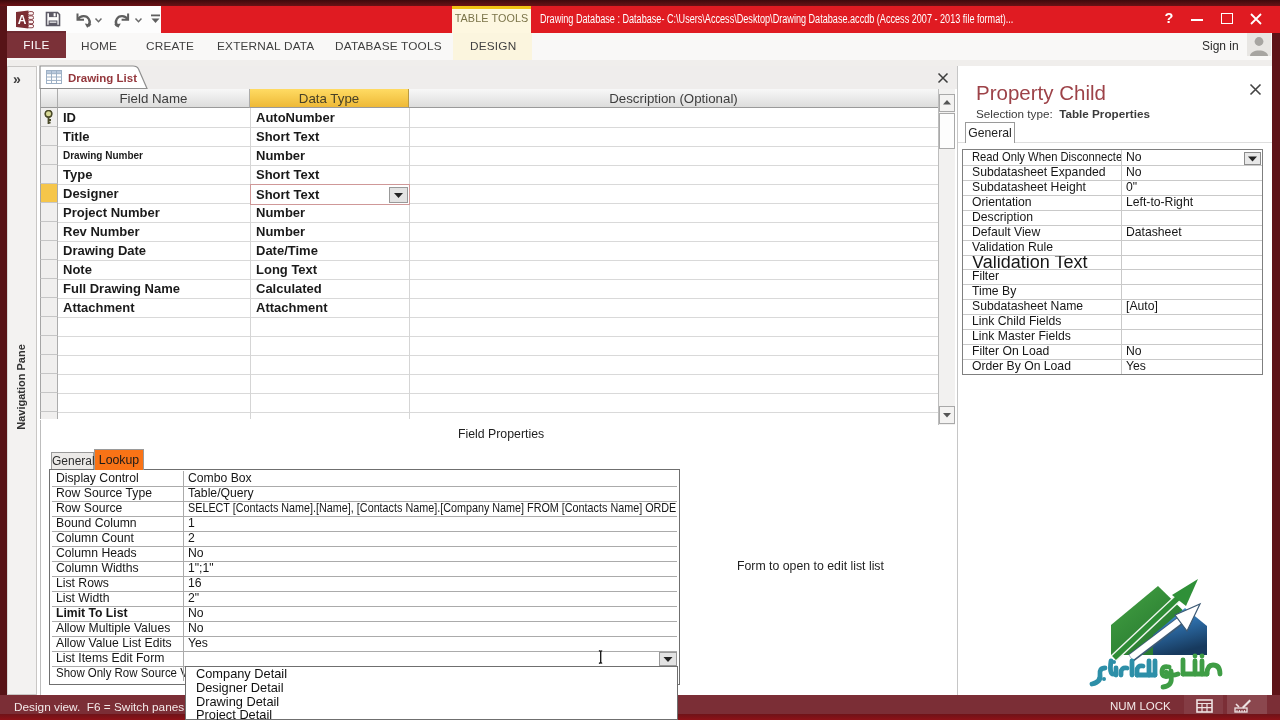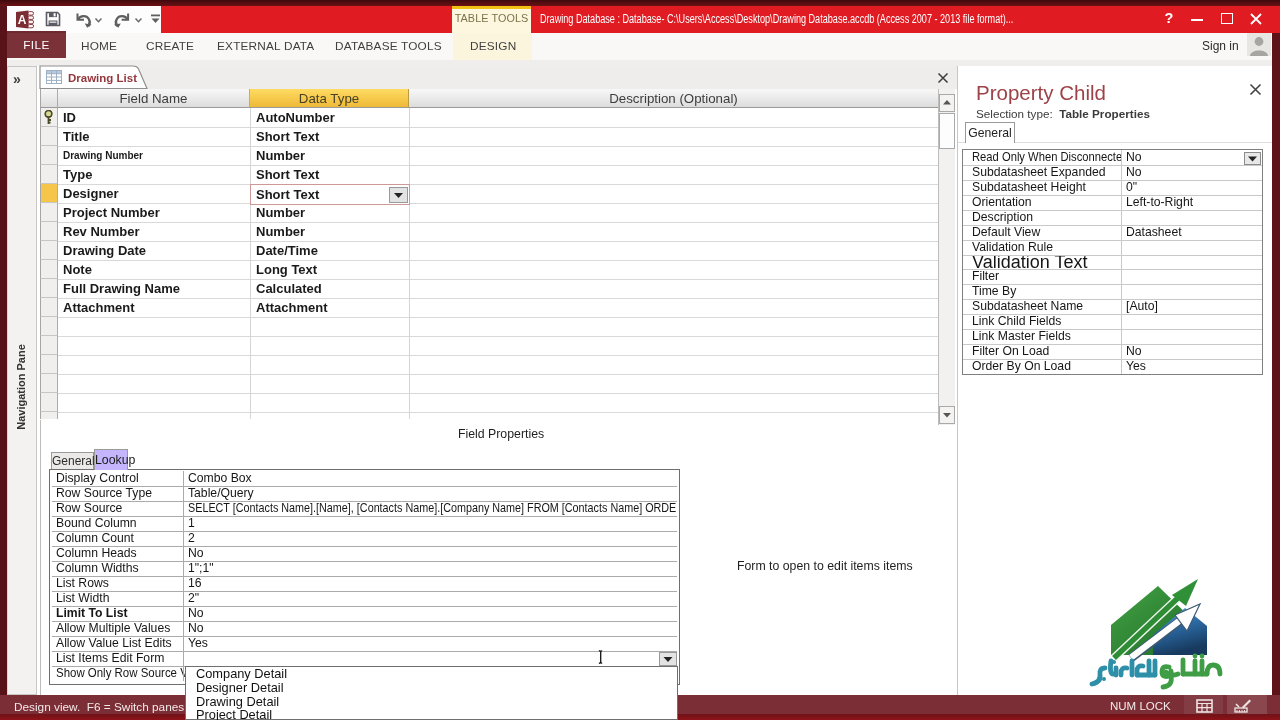--- a/index.html
+++ b/index.html
@@ -167,21 +167,21 @@
 <path d="M4,10.5 l4,-4.5 l4,4.5 z" fill="#555"></path>
 </svg>
 <div class="a" style="left:939px;top:113px;width:16px;height:36px;background:#fdfdfd;border:1px solid #a9a9a9;"></div>
 <svg class="a" style="left:939px;top:406px;" width="16" height="18" viewBox="0 0 16 18">
 <rect x="0.5" y="0.5" width="15" height="17" fill="#f4f3f2" stroke="#a9a9a9"></rect>
 <path d="M4,7 l4,4.5 l4,-4.5 z" fill="#555"></path>
 </svg>
 <div class="a" style="left:40px;top:420px;width:1px;height:275px;background:#bdbdbd;"></div>
 <div class="a" style="left:458px;top:427px;width:120px;height:14px;font-size:12.3px;color:#1f1f1f;">Field Properties</div>
 <div class="a" style="left:51px;top:452px;width:43px;height:18px;background:#eceae8;border:1px solid #9a9a9a;font-size:12px;color:#2c2c2c;text-align:center;line-height:17px;">General</div>
-<div class="a" style="left:94px;top:449px;width:34px;height:21px;background:#c4b5fd;border:1px solid #9a9a9a;border-bottom:none;font-size:12.3px;color:#1a1a1a;text-align:center;line-height:20px;z-index:3;">Lookup</div>
+<div class="a" style="left:94px;top:449px;width:50px;height:21px;background:#f97316;border:1px solid #9a9a9a;border-bottom:none;font-size:12.3px;color:#1a1a1a;text-align:center;line-height:20px;z-index:3;">Lookup</div>
 <div class="a" style="left:49px;top:469px;width:631px;height:216px;border:1px solid #6f6f6f;background:#fff;z-index:2;"></div>
 <div class="a" style="left:56px;top:471px;width:130px;height:15px;font-size:12.2px;color:#161616;line-height:15px;white-space:nowrap;overflow:hidden;z-index:3;">Display Control</div>
 <div class="a" style="left:188px;top:471px;width:554px;height:15px;font-size:12.2px;color:#161616;line-height:15px;white-space:nowrap;z-index:3;">Combo Box</div>
 <div class="a" style="left:56px;top:486px;width:130px;height:15px;font-size:12.2px;color:#161616;line-height:15px;white-space:nowrap;overflow:hidden;z-index:3;">Row Source Type</div>
 <div class="a" style="left:188px;top:486px;width:554px;height:15px;font-size:12.2px;color:#161616;line-height:15px;white-space:nowrap;z-index:3;">Table/Query</div>
 <div class="a" style="left:56px;top:501px;width:130px;height:15px;font-size:12.2px;color:#161616;line-height:15px;white-space:nowrap;overflow:hidden;z-index:3;">Row Source</div>
 <div class="a" style="left:188px;top:501px;width:554px;height:15px;font-size:12.2px;color:#161616;line-height:15px;white-space:nowrap;transform:scaleX(0.885);transform-origin:left center;z-index:3;">SELECT [Contacts Name].[Name], [Contacts Name].[Company Name] FROM [Contacts Name] ORDE</div>
 <div class="a" style="left:56px;top:516px;width:130px;height:15px;font-size:12.2px;color:#161616;line-height:15px;white-space:nowrap;overflow:hidden;z-index:3;">Bound Column</div>
 <div class="a" style="left:188px;top:516px;width:554px;height:15px;font-size:12.2px;color:#161616;line-height:15px;white-space:nowrap;z-index:3;">1</div>
 <div class="a" style="left:56px;top:531px;width:130px;height:15px;font-size:12.2px;color:#161616;line-height:15px;white-space:nowrap;overflow:hidden;z-index:3;">Column Count</div>
@@ -221,21 +221,21 @@
 <path d="M4.5,5 h9 l-4.5,5 z" fill="#222"></path>
 </svg>
 <svg class="a" style="left:596px;top:649px;z-index:4;" width="12" height="16" viewBox="0 0 12 16">
 <path d="M3,1.5 Q5,3 6,1.5 M3,14.5 Q5,13 6,14.5 M4.7,2 L4.7,14" stroke="#111" stroke-width="1.3" fill="none"></path>
 </svg>
 <div class="a" style="left:185px;top:666px;width:493px;height:54px;background:#fff;border:1px solid #6f6f6f;z-index:9;"></div>
 <div class="a" style="left:196px;top:667px;width:200px;height:14px;font-size:12.8px;color:#111;line-height:14px;z-index:10;">Company Detail</div>
 <div class="a" style="left:196px;top:681px;width:200px;height:14px;font-size:12.8px;color:#111;line-height:14px;z-index:10;">Designer Detail</div>
 <div class="a" style="left:196px;top:695px;width:200px;height:14px;font-size:12.8px;color:#111;line-height:14px;z-index:10;">Drawing Detail</div>
 <div class="a" style="left:196px;top:708px;width:200px;height:14px;font-size:12.8px;color:#111;line-height:14px;z-index:10;">Project Detail</div>
-<div class="a" style="left:737px;top:559px;width:200px;height:14px;font-size:12.3px;color:#1f1f1f;">Form to open to edit items items</div>
+<div class="a" style="left:737px;top:559px;width:200px;height:14px;font-size:12.3px;color:#1f1f1f;">Form to open to edit list list</div>
 <div class="a" style="left:957px;top:66px;width:315px;height:629px;background:#fff;border-left:1px solid #c6c6c6;"></div>
 <div class="a" style="left:976px;top:81px;width:220px;height:26px;font-size:20.5px;color:#9d4248;">Property Child</div>
 <svg class="a" style="left:1249px;top:83px;" width="13" height="13" viewBox="0 0 13 13">
 <path d="M1.5,1.5 L11.5,11.5 M11.5,1.5 L1.5,11.5" stroke="#444" stroke-width="1.6"></path>
   </svg>
 <div class="a" style="left:976px;top:107px;width:280px;height:15px;font-size:11.7px;color:#3b3b3b;">Selection type: &nbsp;<b style="font-weight:600;">Table Properties</b></div>
 <div class="a" style="left:958px;top:142px;width:314px;height:1px;background:#dedede;"></div>
 <div class="a" style="left:965px;top:122px;width:50px;height:21px;background:#fff;border:1px solid #9a9a9a;border-bottom:none;font-size:12.2px;color:#222;text-align:center;line-height:20px;">General</div>
 <div class="a" style="left:962px;top:149px;width:301px;height:226px;border:1px solid #7f7f7f;background:#fff;"></div>
 <div class="a" style="left:972px;top:150px;width:163px;height:15px;font-size:12.2px;color:#161616;line-height:15px;white-space:nowrap;overflow:hidden;transform:scaleX(0.92);transform-origin:left center;">Read Only When Disconnecte</div>

